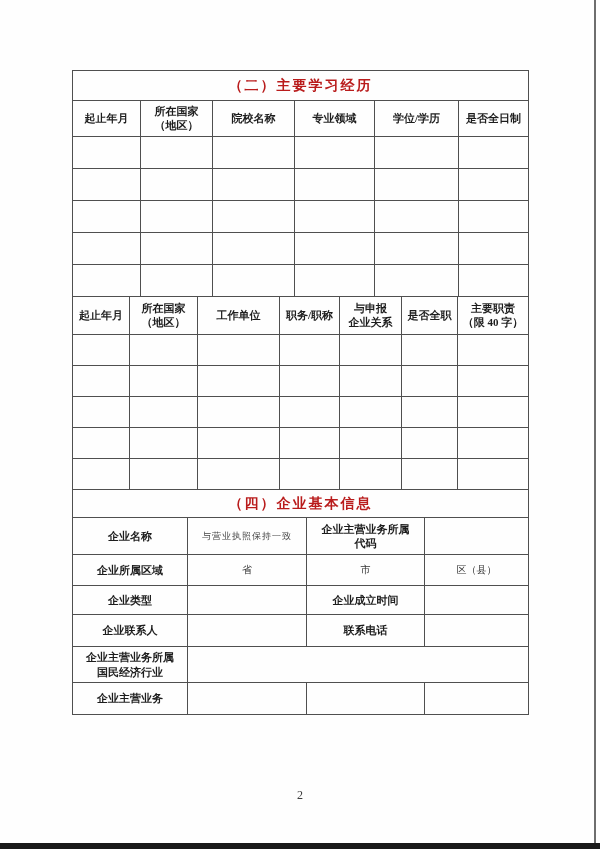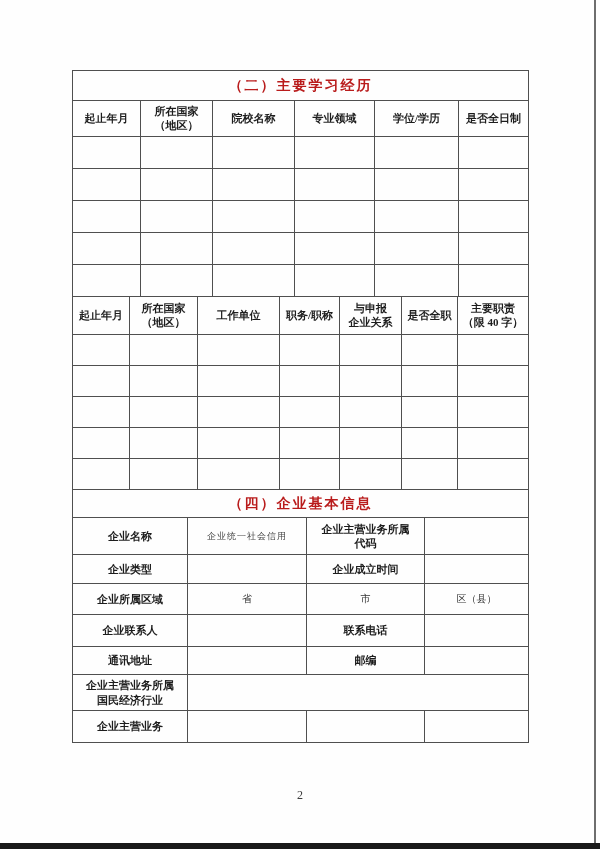--- a/index.html
+++ b/index.html
@@ -235,47 +235,41 @@
           <col style="width:119px">
           <col style="width:118px">
           <col style="width:104px">
       </colgroup>
       <tbody>
           <tr style="height:28px">
         <td colspan="4" class="sec-title">（四）企业基本信息</td>
       </tr>
       <tr style="height:37px">
         <td class="label">企业名称</td>
-        <td class="hint">企业统一社会信用</td>
+        <td class="hint">与营业执照保持一致</td>
         <td class="label">企业主营业务所属
 代码</td>
-        <td></td>
-      </tr>
-      <tr style="height:29px">
-        <td class="label">企业类型</td>
-        <td></td>
-        <td class="label">企业成立时间</td>
         <td></td>
       </tr>
       <tr style="height:31px">
         <td class="label">企业所属区域</td>
         <td class="small-val">省</td>
         <td class="small-val">市</td>
         <td class="small-val">区（县）</td>
       </tr>
+      <tr style="height:29px">
+        <td class="label">企业类型</td>
+        <td></td>
+        <td class="label">企业成立时间</td>
+        <td></td>
+      </tr>
       <tr style="height:32px">
         <td class="label">企业联系人</td>
         <td></td>
         <td class="label">联系电话</td>
-        <td></td>
-      </tr>
-      <tr style="height:28px">
-        <td class="label">通讯地址</td>
-        <td></td>
-        <td class="label">邮编</td>
         <td></td>
       </tr>
       <tr style="height:36px">
         <td class="label">企业主营业务所属
 国民经济行业</td>
         <td colspan="3"></td>
       </tr>
       <tr style="height:32px">
         <td class="label">企业主营业务</td>
         <td></td>

